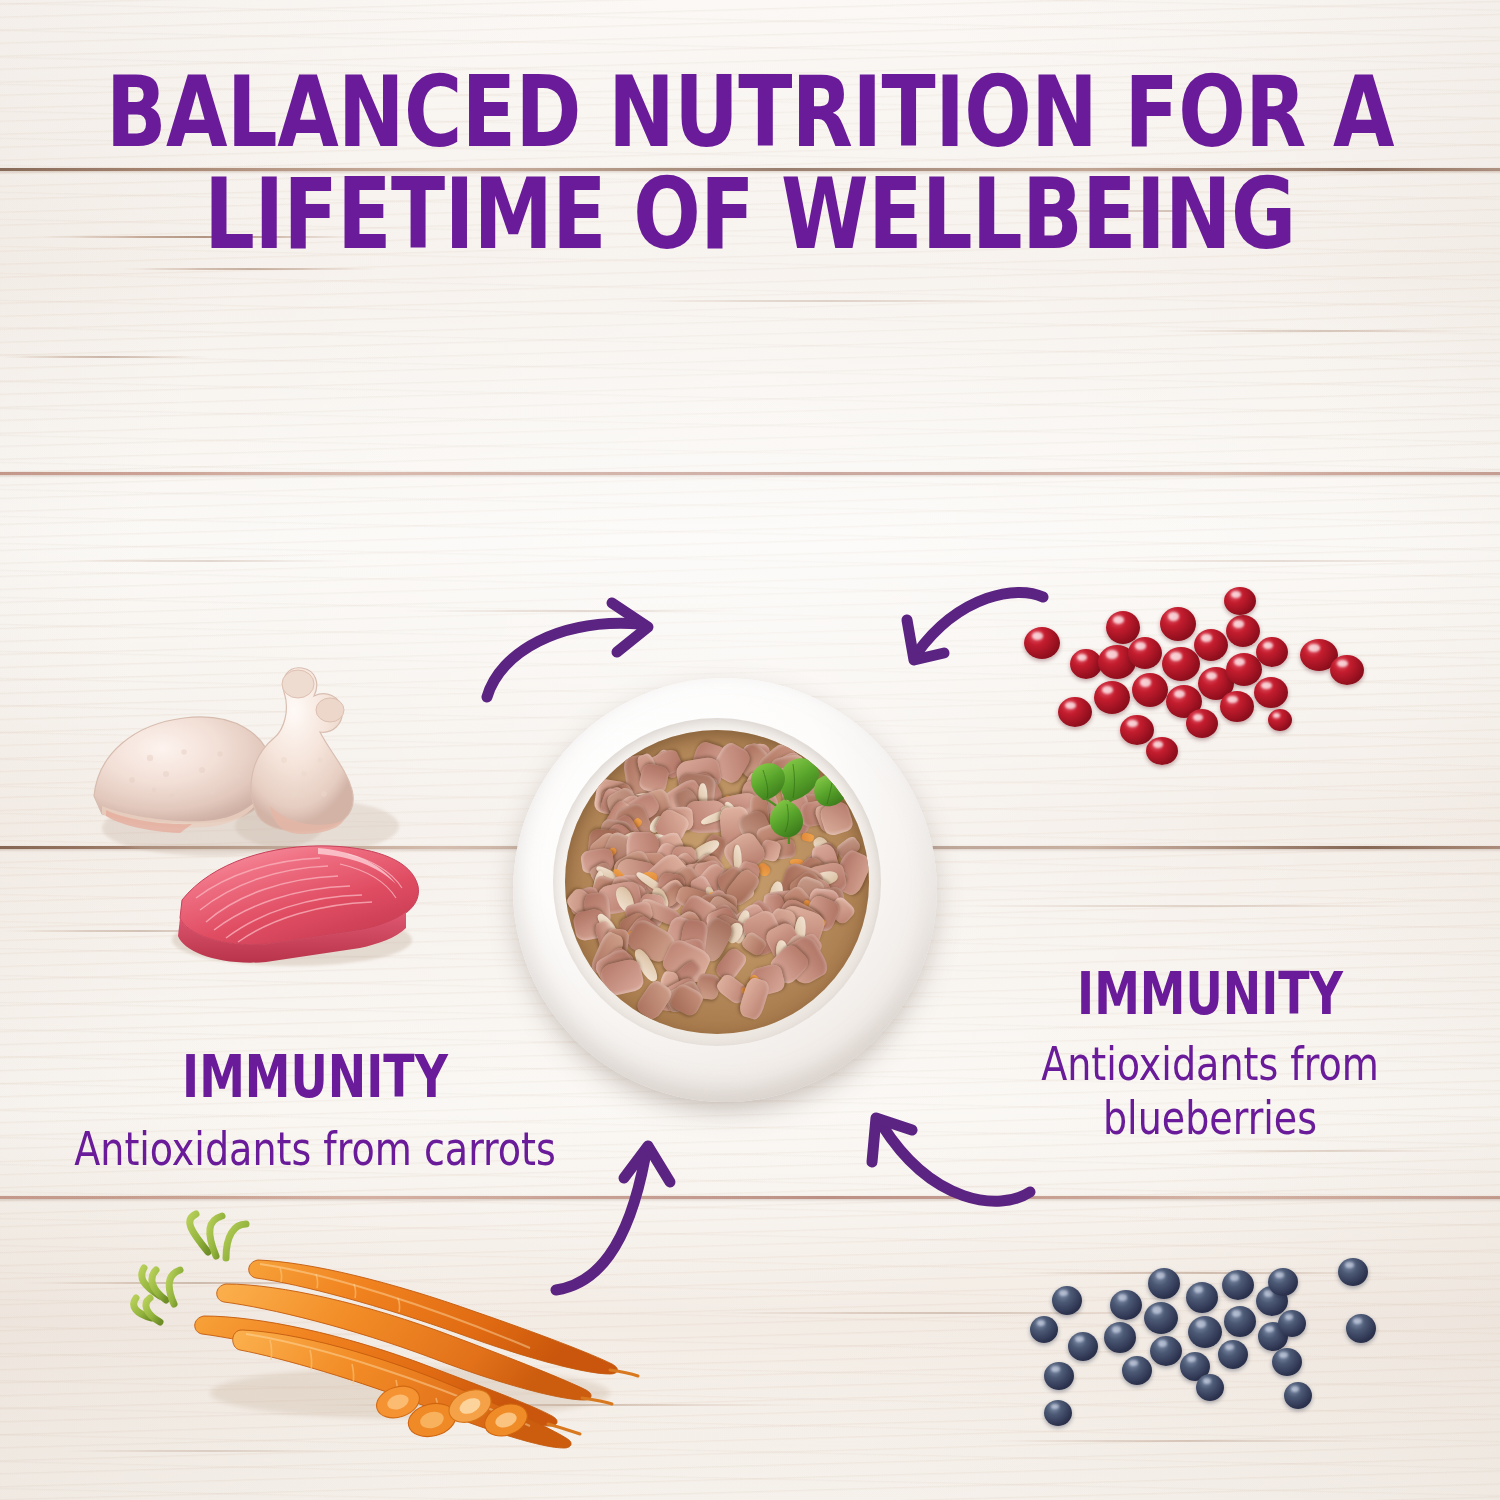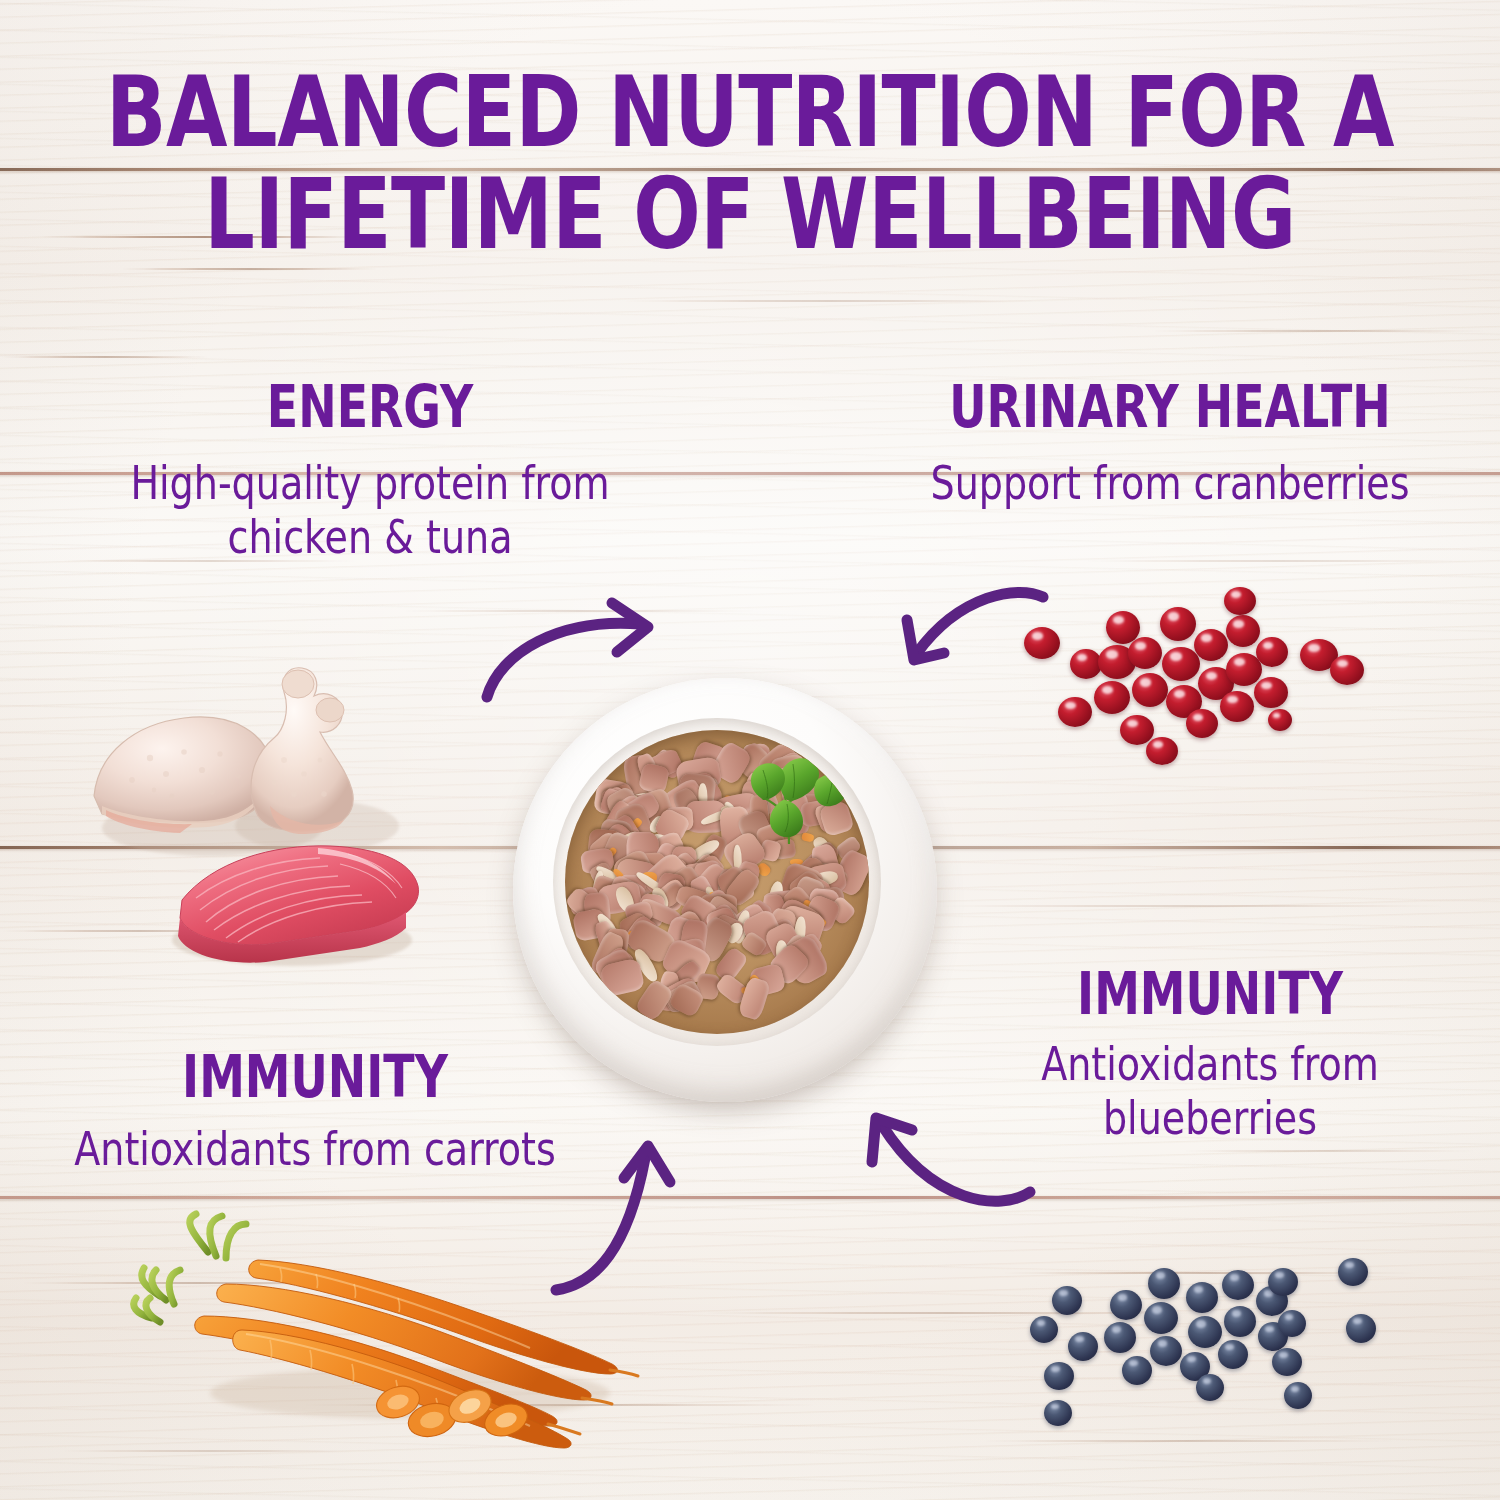--- a/index.html
+++ b/index.html
@@ -746,30 +746,21 @@
         <path d="M624,1178 L648,1146 L670,1182"></path>
       </g>
 
       <g>
         <path d="M1030,1192 C1000,1212 932,1204 882,1125"></path>
         <path d="M872,1162 L876,1118 L912,1130"></path>
       </g>
     </g>
   </svg>
 
-  <div class="text-block" id="blk-energy">
-    <span class="feat-title">ENERGY</span>
-    <span class="feat-body">High-quality protein from
-chicken &amp; tuna</span>
-  </div>
-
-  <div class="text-block" id="blk-urinary">
-    <span class="feat-title">URINARY HEALTH</span>
-    <span class="feat-body">Support from cranberries</span>
-  </div>
+
 
   <div class="text-block" id="blk-carrot">
     <span class="feat-title">IMMUNITY</span>
     <span class="feat-body">Antioxidants from carrots</span>
   </div>
 
   <div class="text-block" id="blk-blue">
     <span class="feat-title">IMMUNITY</span>
     <span class="feat-body">Antioxidants from
 blueberries</span>

